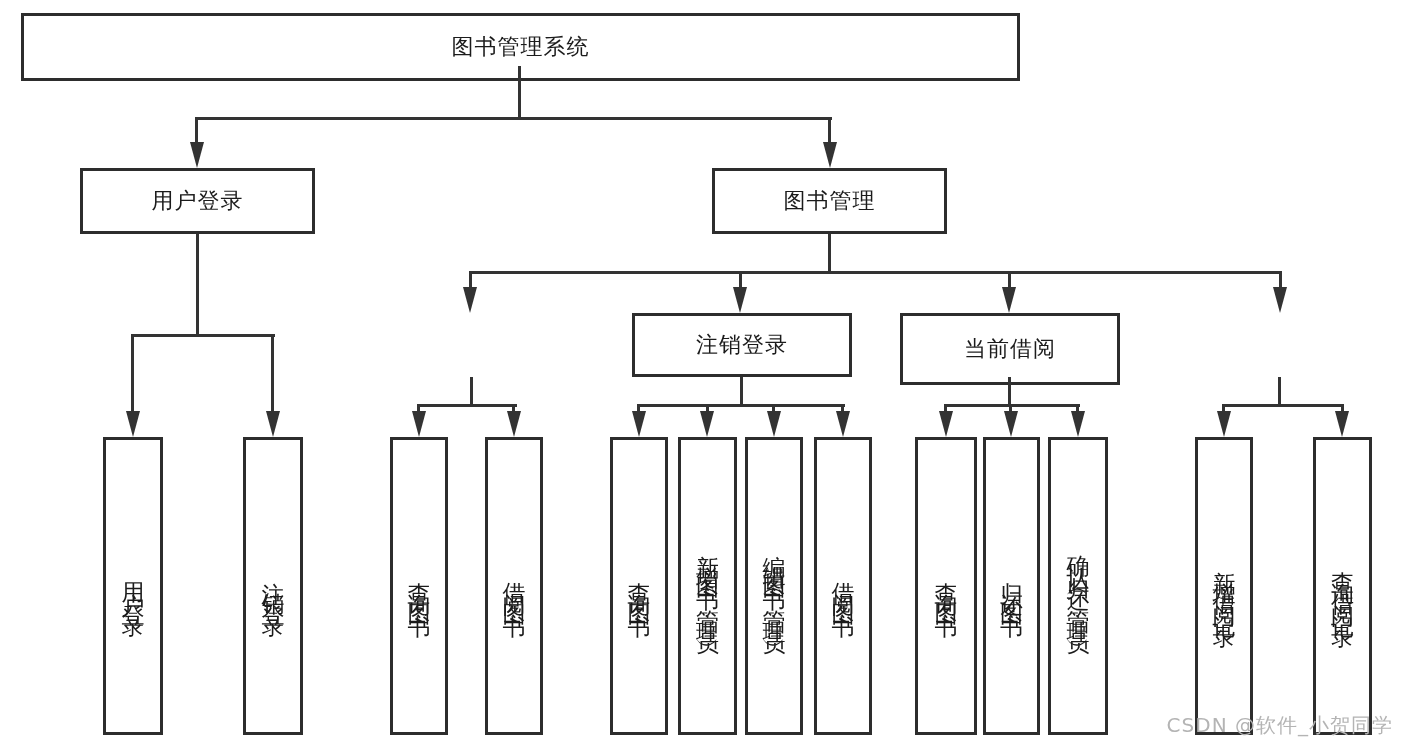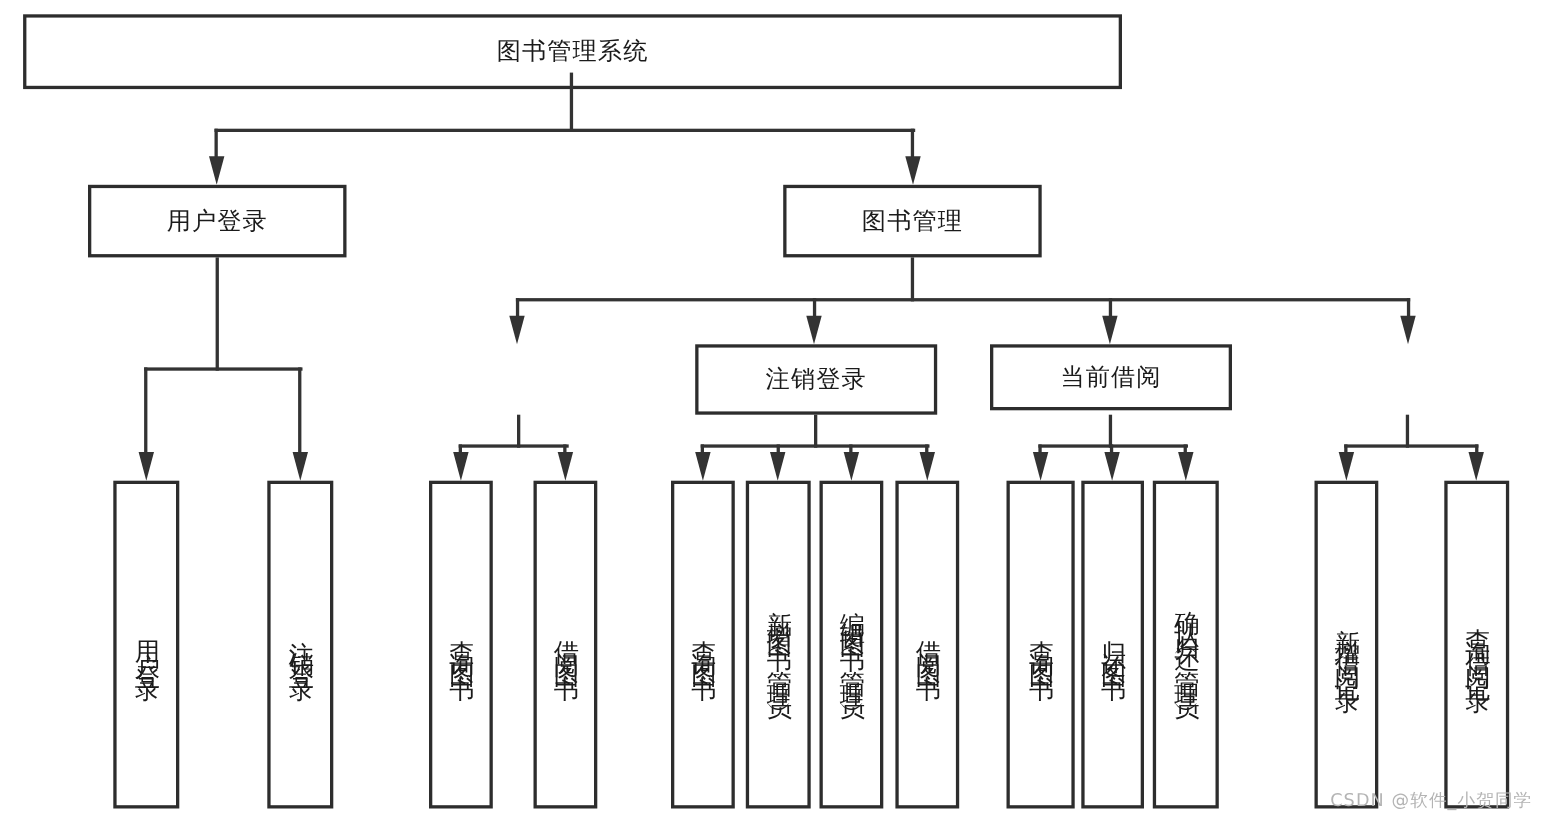--- a/index.html
+++ b/index.html
@@ -41,21 +41,21 @@
     position: absolute;
     width: 0; height: 0;
     border-left: 7px solid transparent;
     border-right: 7px solid transparent;
     border-top: 26px solid var(--line);
   }
   .watermark {
     position: absolute;
     right: 12px;
     bottom: 8px;
-    font-size: 16px;
+    font-size: 20px;
     color: var(--watermark);
     letter-spacing: 1px;
     white-space: nowrap;
   }
 </style>
 </head>
 <body>
 
 <div class="canvas">
 
@@ -91,21 +91,21 @@
   <div class="line" style="left:1008px; top:271px; width:3px; height:20px;"></div>
   <div class="line" style="left:1279px; top:271px; width:3px; height:20px;"></div>
   <div class="arrow" style="left:463px; top:287px;"></div>
   <div class="arrow" style="left:733px; top:287px;"></div>
   <div class="arrow" style="left:1002px; top:287px;"></div>
   <div class="arrow" style="left:1273px; top:287px;"></div>
 
   <div class="box" style="left:632px; top:313px; width:220px; height:64px;">
     <span class="h-label">注销登录</span>
   </div>
-  <div class="box" style="left:900px; top:313px; width:220px; height:60px;">
+  <div class="box" style="left:900px; top:313px; width:220px; height:72px;">
     <span class="h-label">当前借阅</span>
   </div>
 
   <div class="line" style="left:470px; top:377px; width:3px; height:30px;"></div>
   <div class="line" style="left:417px; top:404px; width:100px; height:3px;"></div>
   <div class="line" style="left:417px; top:404px; width:3px; height:10px;"></div>
   <div class="line" style="left:512px; top:404px; width:3px; height:10px;"></div>
   <div class="arrow" style="left:412px; top:411px;"></div>
   <div class="arrow" style="left:507px; top:411px;"></div>
 

